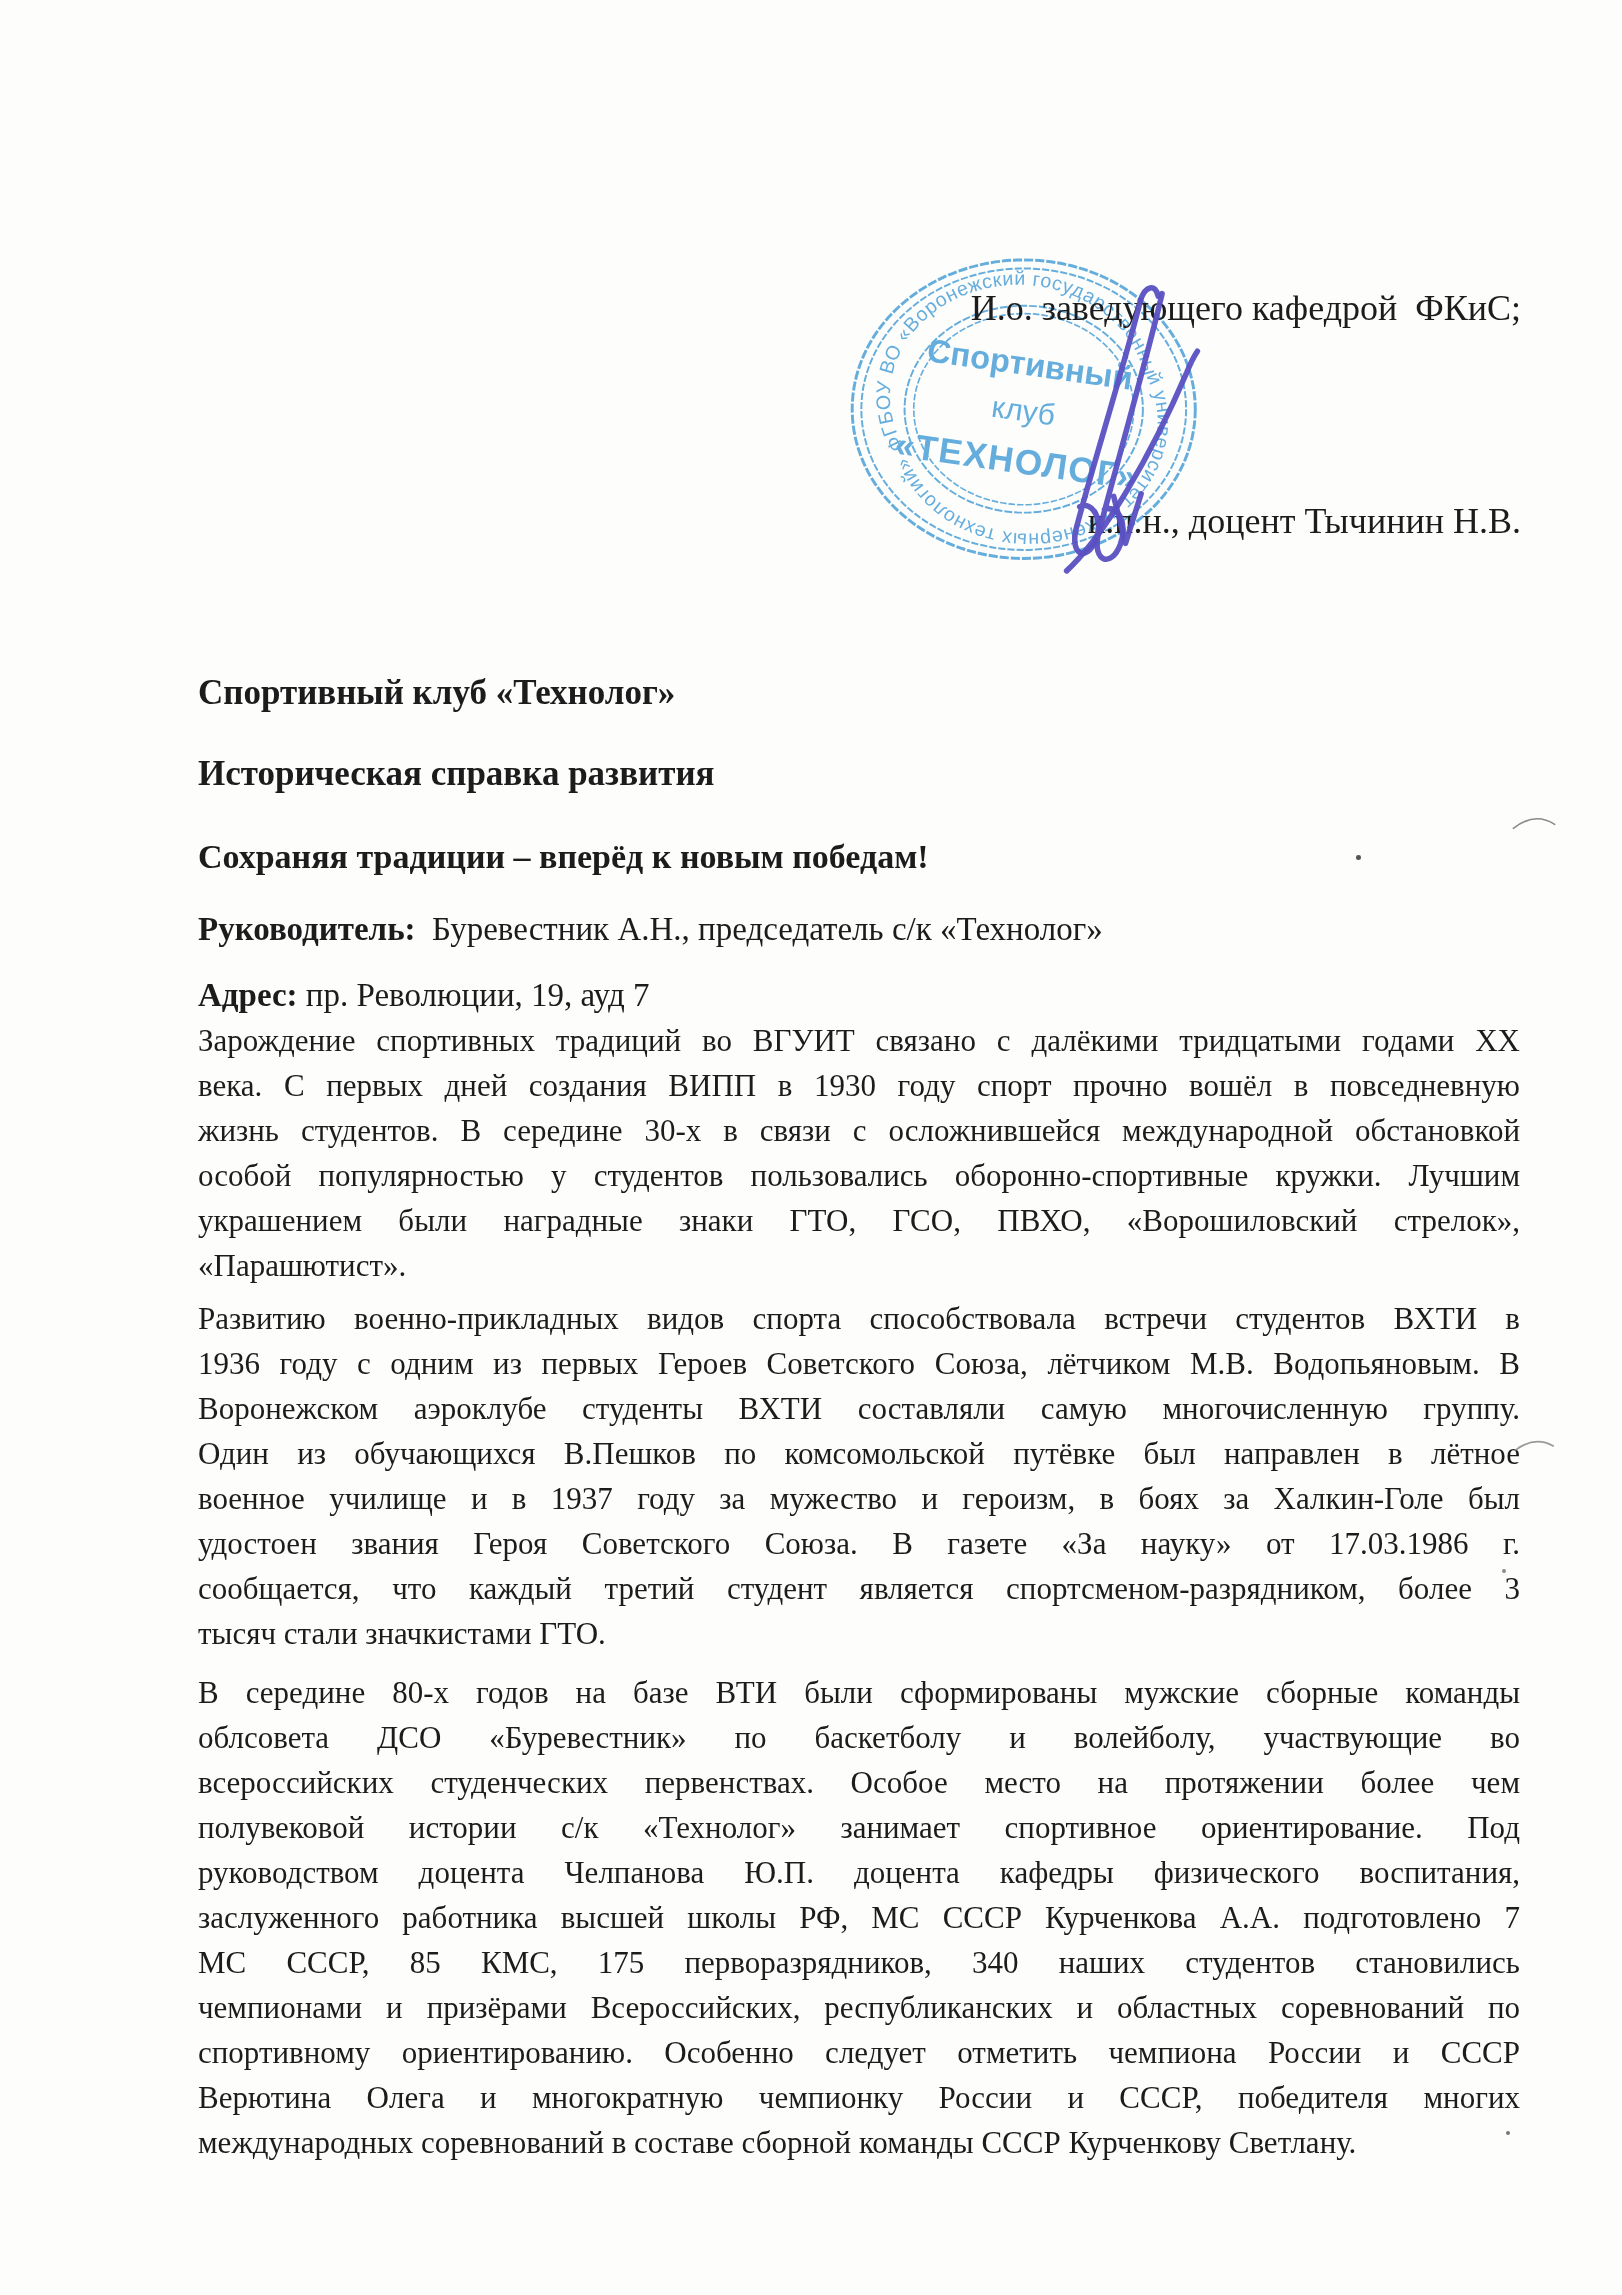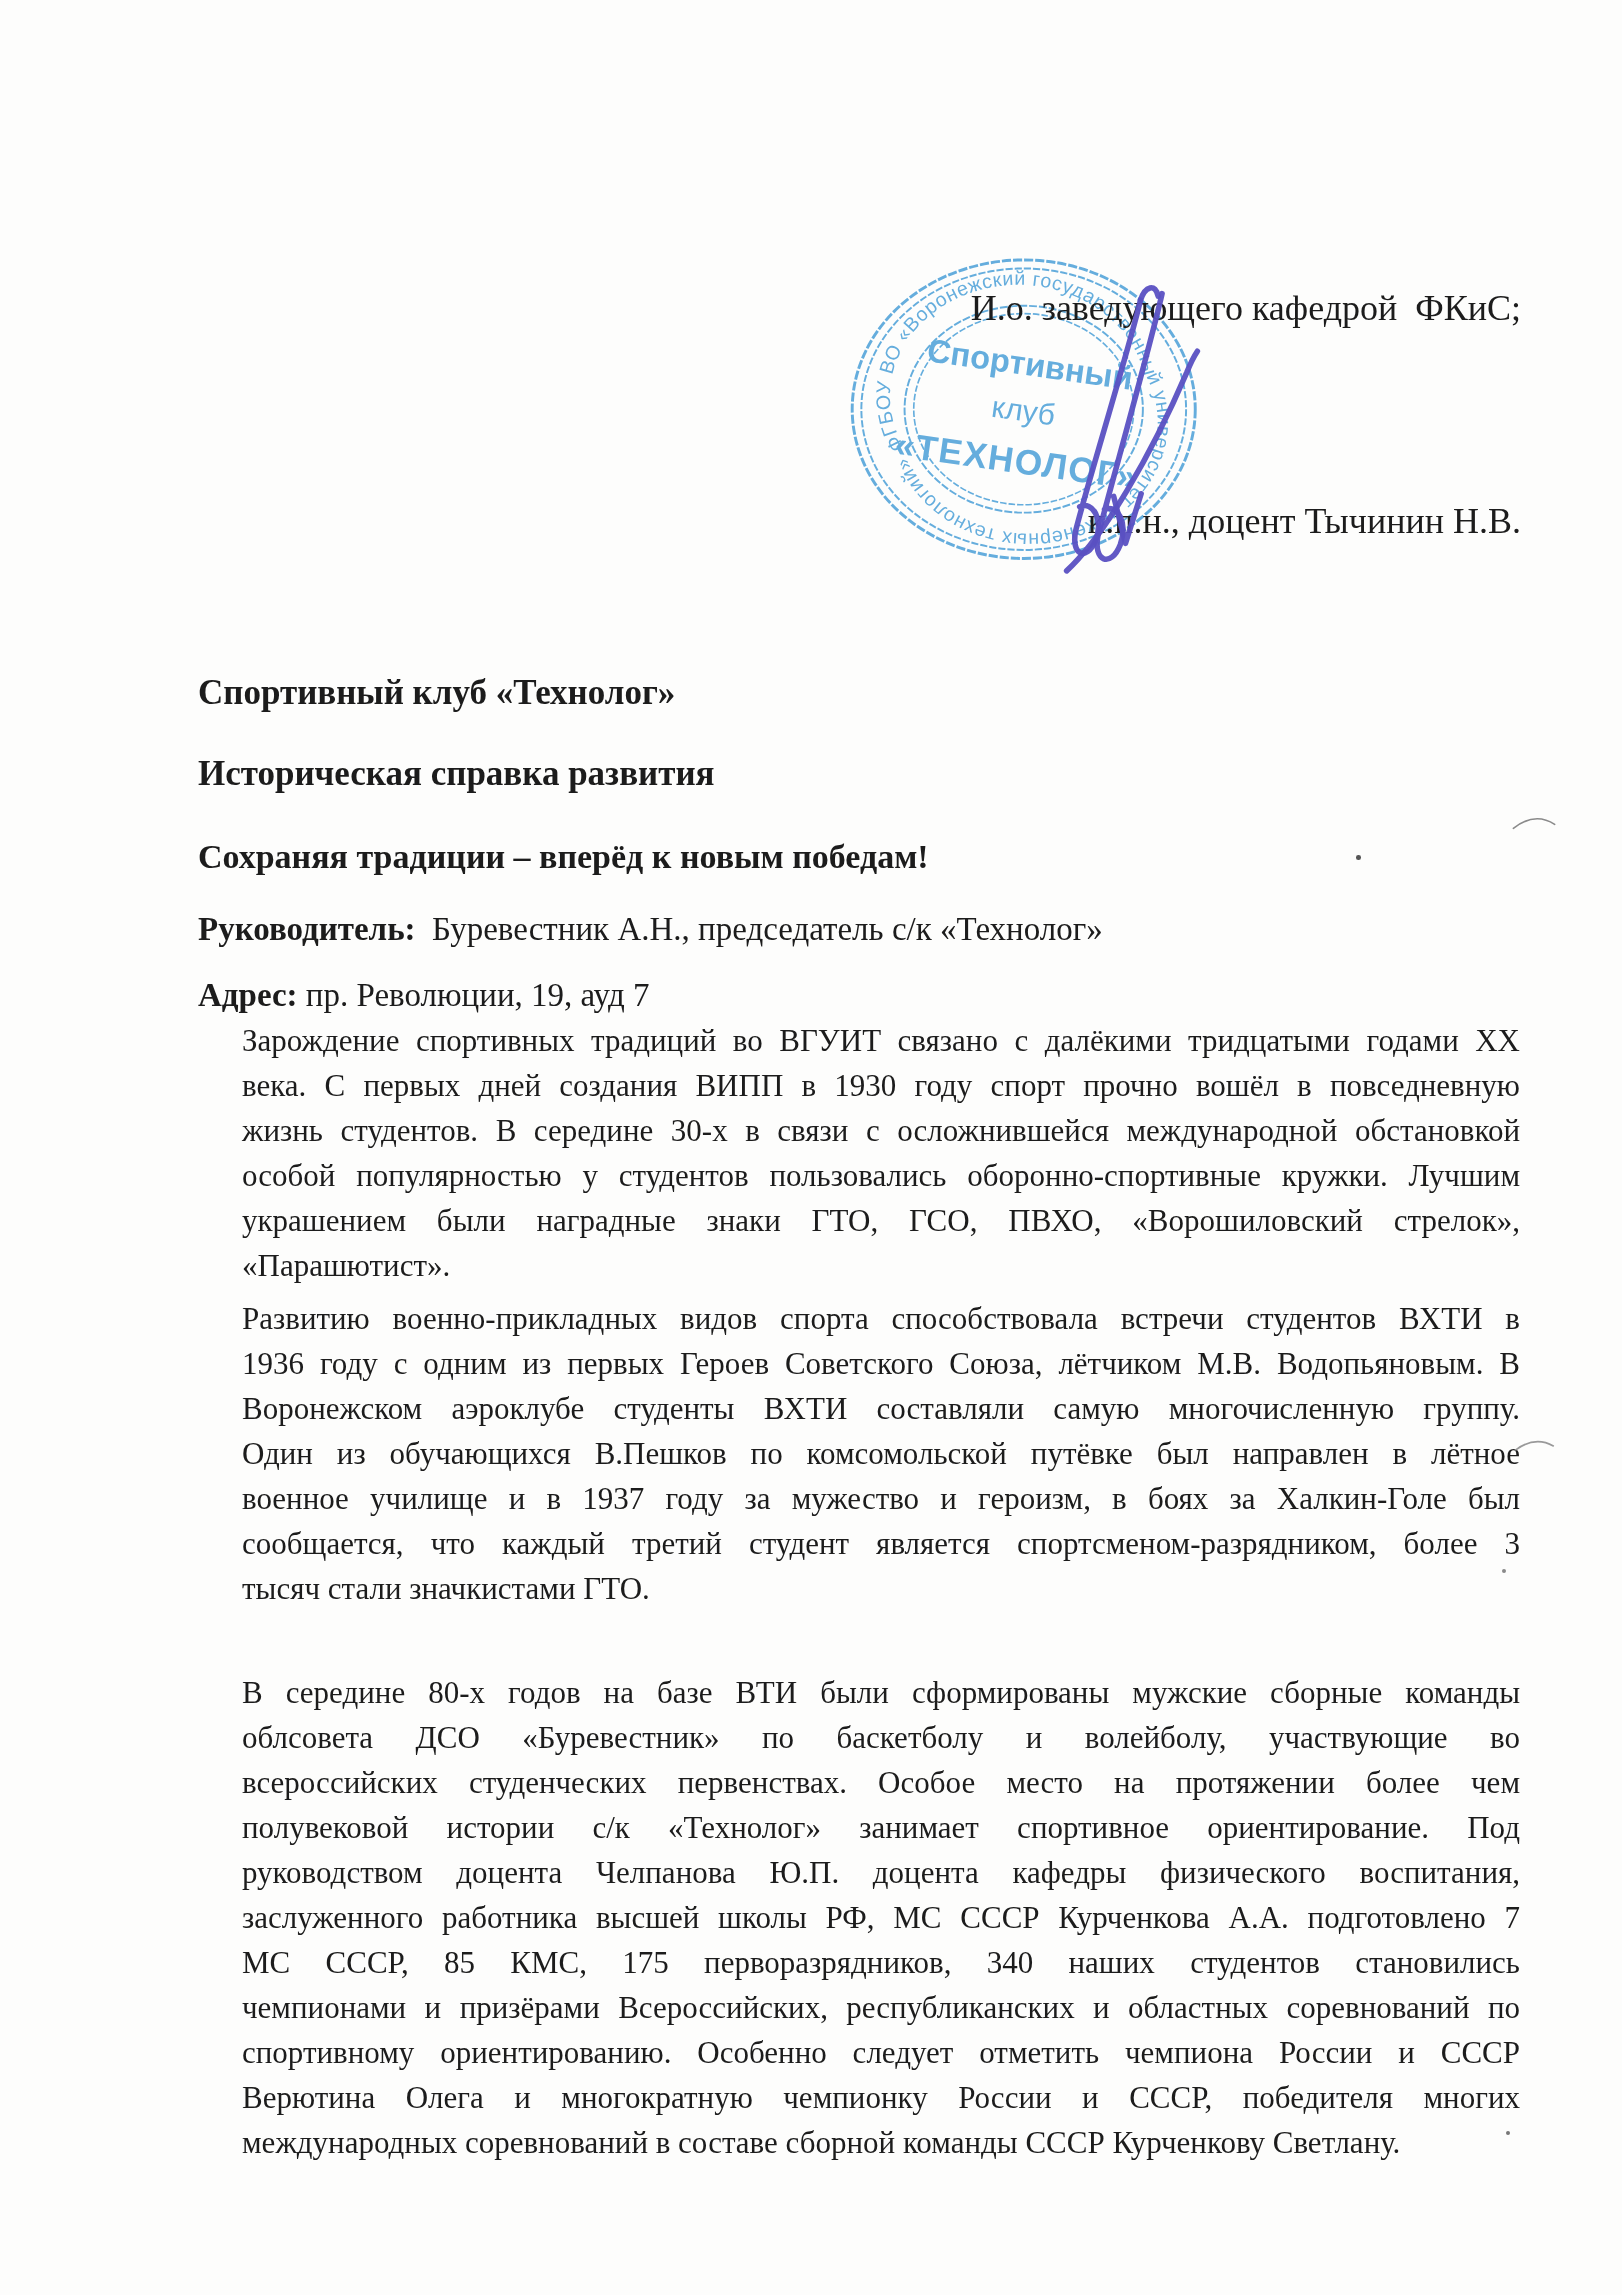--- a/index.html
+++ b/index.html
@@ -55,21 +55,21 @@
   .i2{ top:976px; }
   .info .b{ font-weight:bold; }
   
   .para{
     position:absolute; left:198px; width:1322px;
     font-size:31px; line-height:45px;
   }
   .p1{ top:1018px; }
   .p2{ top:1296px; }
   .p3{ top:1670px; }
-  .ln{ text-align:justify; text-align-last:justify; text-justify:inter-word;margin-left:44px; }
+  .ln{ text-align:justify; text-align-last:justify; text-justify:inter-word; }
   .ln.last{ text-align-last:left; }
   
   .mark{ position:absolute; z-index:4; }
   .dot{ position:absolute; border-radius:50%; z-index:4; }
   .dot1{ left:1356px; top:855px; width:4.6px; height:4.6px; background:#555; }
   .dot2{ left:1502px; top:1569px; width:3.9px; height:3.9px; background:#8a8a8a; }
   .dot3{ left:1506px; top:2131px; width:3.9px; height:3.9px; background:#777; }
 </style>
 </head>
 <body>
@@ -123,20 +123,21 @@
       <div class="ln">особой популярностью у студентов пользовались оборонно-спортивные кружки. Лучшим</div>
       <div class="ln">украшением были наградные знаки ГТО, ГСО, ПВХО, «Ворошиловский стрелок»,</div>
       <div class="ln last">«Парашютист».</div>
     </div>
   <div class="para p2">
       <div class="ln">Развитию военно-прикладных видов спорта способствовала встречи студентов ВХТИ в</div>
       <div class="ln">1936 году с одним из первых Героев Советского Союза, лётчиком М.В. Водопьяновым. В</div>
       <div class="ln">Воронежском аэроклубе студенты ВХТИ составляли самую многочисленную группу.</div>
       <div class="ln">Один из обучающихся В.Пешков по комсомольской путёвке был направлен в лётное</div>
       <div class="ln">военное училище и в 1937 году за мужество и героизм, в боях за Халкин-Голе был</div>
+      <div class="ln">удостоен звания Героя Советского Союза. В газете «За науку» от 17.03.1986 г.</div>
       <div class="ln">сообщается, что каждый третий студент является спортсменом-разрядником, более 3</div>
       <div class="ln last">тысяч стали значкистами ГТО.</div>
     </div>
   <div class="para p3">
       <div class="ln">В середине 80-х годов на базе ВТИ были сформированы мужские сборные команды</div>
       <div class="ln">облсовета ДСО «Буревестник» по баскетболу и волейболу, участвующие во</div>
       <div class="ln">всероссийских студенческих первенствах. Особое место на протяжении более чем</div>
       <div class="ln">полувековой истории с/к «Технолог» занимает спортивное ориентирование. Под</div>
       <div class="ln">руководством доцента Челпанова Ю.П. доцента кафедры физического воспитания,</div>
       <div class="ln">заслуженного работника высшей школы РФ, МС СССР Курченкова А.А. подготовлено 7</div>

